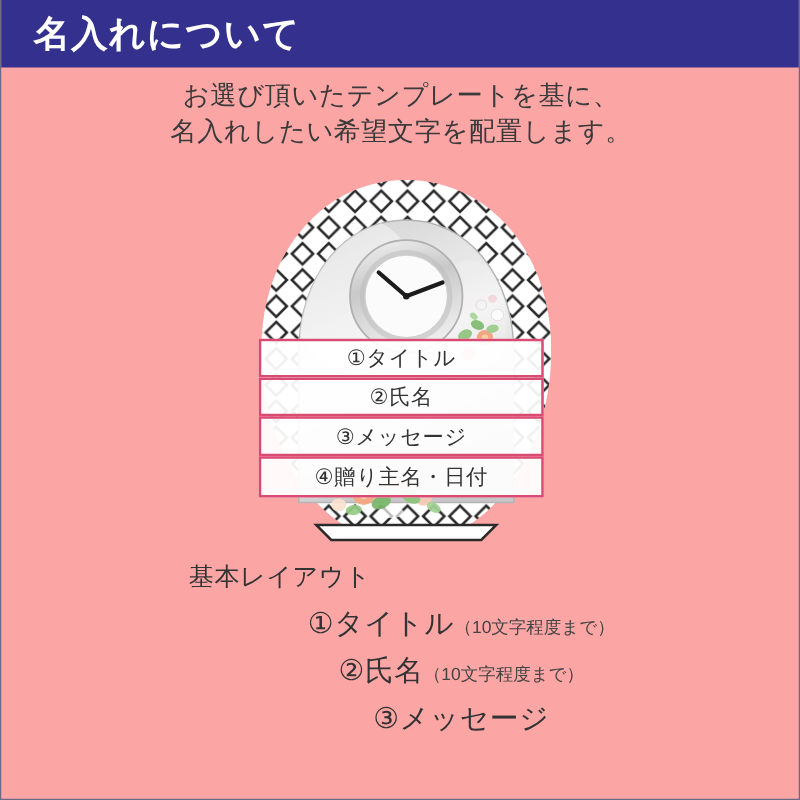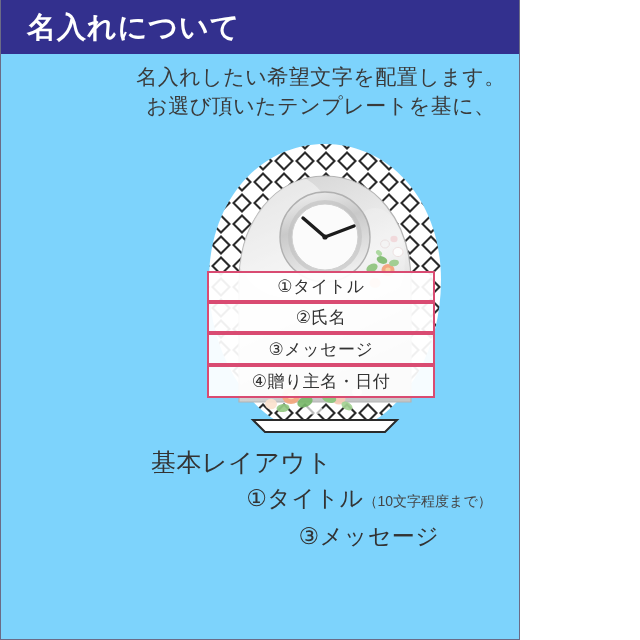--- a/index.html
+++ b/index.html
@@ -6,23 +6,23 @@
     margin: 0;
     padding: 0;
     background: #ffffff;
   }
   body {
     font-family: "Liberation Sans", "DejaVu Sans", sans-serif;
   }
 
   #page {
     position: relative;
-    width: 520px;
+    width: 640px;
     height: 640px;
-    background: #7dd3fc;
+    background: #fca5a5;
     box-sizing: border-box;
     border-left: 1px solid #6b6b86;
     border-right: 1px solid #6b6b86;
     border-bottom: 1px solid #6b6b86;
     overflow: hidden;
   }
 
   
   .header-bar {
     position: absolute;
@@ -105,21 +105,21 @@
 
   
   .legend {
     position: absolute;
     left: 150px;
     top: 443px;
     width: 420px;
     color: #333333;
   }
   .legend-title {
-    font-size: 25px;
+    font-size: 20px;
     line-height: 38px;
     letter-spacing: 0.5px;
     color: #333333;
   }
   .legend-item {
     font-size: 23px;
     line-height: 35px;
     letter-spacing: 0.5px;
     padding-left: 16px;
     white-space: nowrap;
@@ -135,22 +135,22 @@
 </head>
 <body>
 
 <div id="page">
 
   <div class="header-bar">
     <div class="header-title">名入れについて</div>
   </div>
 
   <div class="subtitle">
+    <span class="line">お選び頂いたテンプレートを基に、</span>
     <span class="line">名入れしたい希望文字を配置します。</span>
-    <span class="line">お選び頂いたテンプレートを基に、</span>
   </div>
 
   <div class="clock-figure">
     <svg class="clock-svg" viewBox="0 0 292 305">
       <defs>
 
         <linearGradient id="bodyGrad" x1="0" y1="0" x2="0.35" y2="1">
           <stop offset="0%" stop-color="#cfcfcf"></stop>
           <stop offset="28%" stop-color="#e2e2e2"></stop>
           <stop offset="55%" stop-color="#f2f2f2"></stop>
@@ -266,20 +266,23 @@
     </div>
   </div>
 
   <div class="legend">
     <div class="legend-title">基本レイアウト</div>
 
     <div class="legend-item">
       <span>①タイトル</span><span class="note">（10文字程度まで）</span>
     </div>
 
+    <div class="legend-item">
+      <span>②氏名</span><span class="note">（10文字程度まで）</span>
+    </div>
 
     <div class="legend-item">
       <span>③メッセージ</span><span class="note"></span>
     </div>
 
   </div>
 
 </div>
 
 </body></html>

